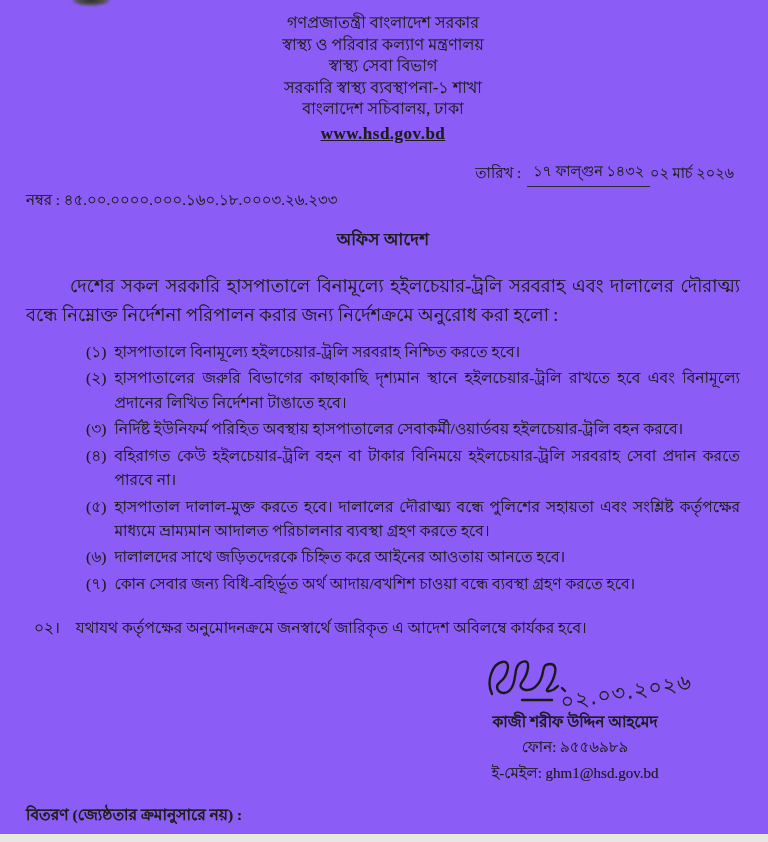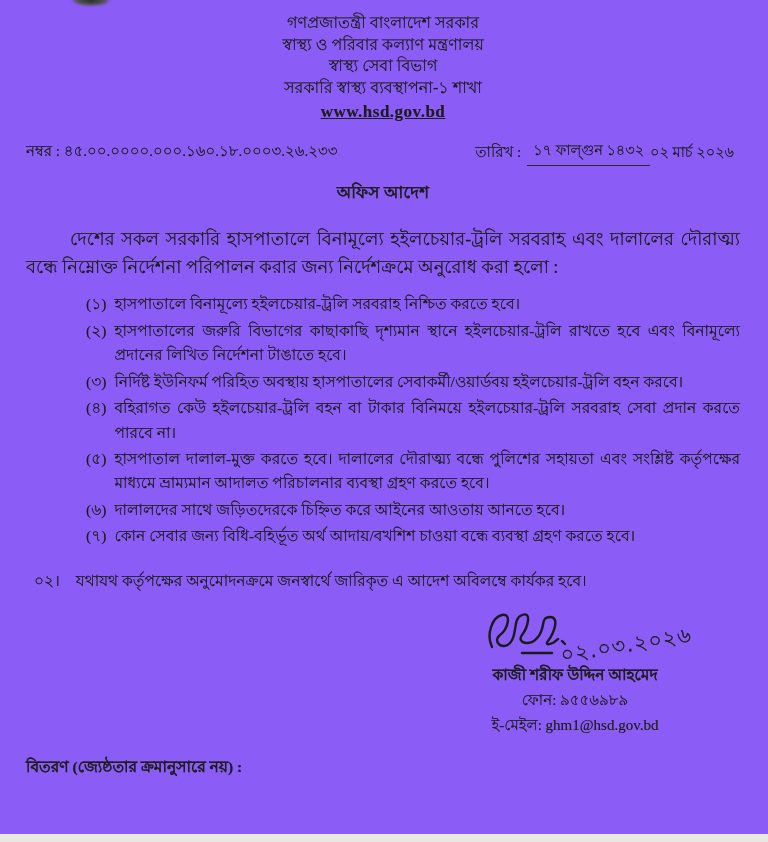--- a/index.html
+++ b/index.html
@@ -32,21 +32,21 @@
     display:inline-block;margin-top:3px;
     font-weight:bold;font-size:17px;
     text-decoration:underline;
     letter-spacing:.5px;
   }
   
   .meta-row{
     display:flex;justify-content:space-between;align-items:flex-start;
     margin-top:16px;font-size:15px;
   }
-  .memo{white-space:nowrap;}
+  .memo{white-space:nowrap;margin-top:28px;}
   .date-block{display:flex;align-items:center;gap:6px;margin-right:6px;}
   .date-stack{display:inline-flex;flex-direction:row;text-align:center;font-size:14.5px;}
   .date-top{border-bottom:1.5px solid #2a2a2a;padding:0 6px 2px 6px;}
   .date-bottom{padding-top:2px;}
   
   .doc-title{text-align:center;font-weight:bold;font-size:16.5px;margin-top:14px;letter-spacing:.3px;}
   
   .intro{
     margin:18px 0 0 0;
     font-size:18px;line-height:1.6;
@@ -98,20 +98,21 @@
 
 <div class="page">
 
   <div class="smudge"></div>
 
   <div class="letterhead">
     <div class="lh-line">গণপ্রজাতন্ত্রী বাংলাদেশ সরকার</div>
     <div class="lh-line">স্বাস্থ্য ও পরিবার কল্যাণ মন্ত্রণালয়</div>
     <div class="lh-line">স্বাস্থ্য সেবা বিভাগ</div>
     <div class="lh-line">সরকারি স্বাস্থ্য ব্যবস্থাপনা-১ শাখা</div>
+    <div class="lh-line">বাংলাদেশ সচিবালয়, ঢাকা</div>
     <div><span class="website">www.hsd.gov.bd</span></div>
   </div>
 
   <div class="meta-row">
     <div class="memo">
       <span>নম্বর :</span>
       <span>৪৫.০০.০০০০.০০০.১৬০.১৮.০০০৩.২৬.২৩৩</span>
     </div>
     <div class="date-block">
       <span>তারিখ :</span>

